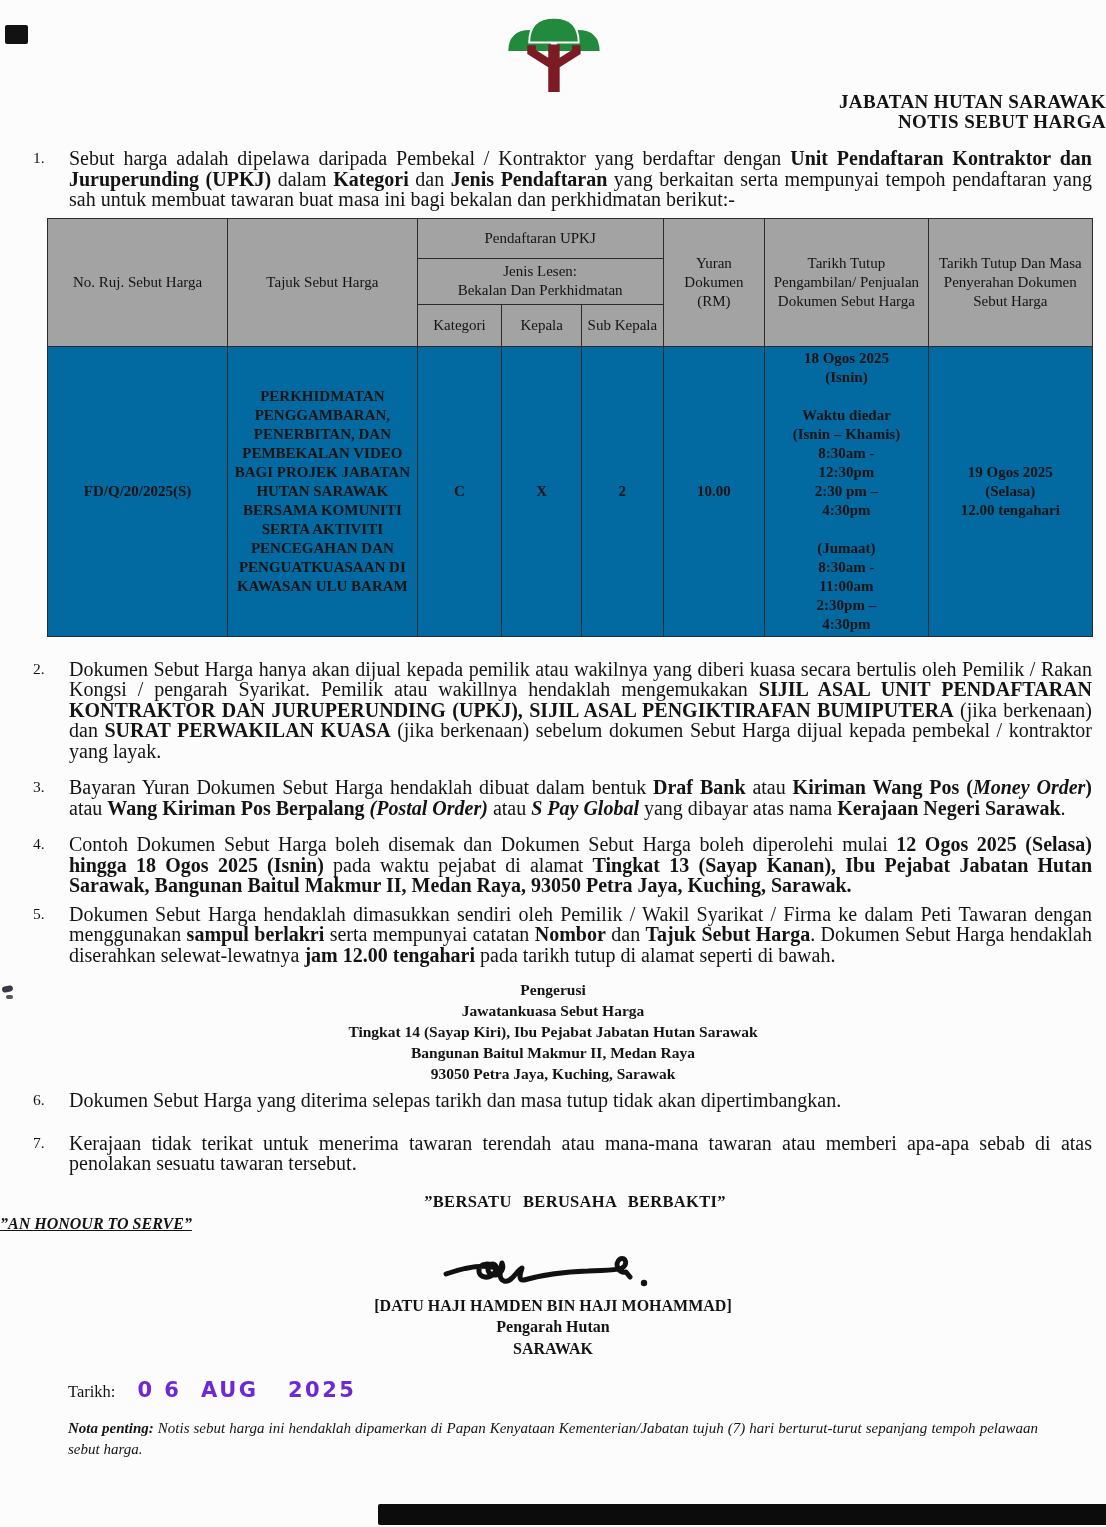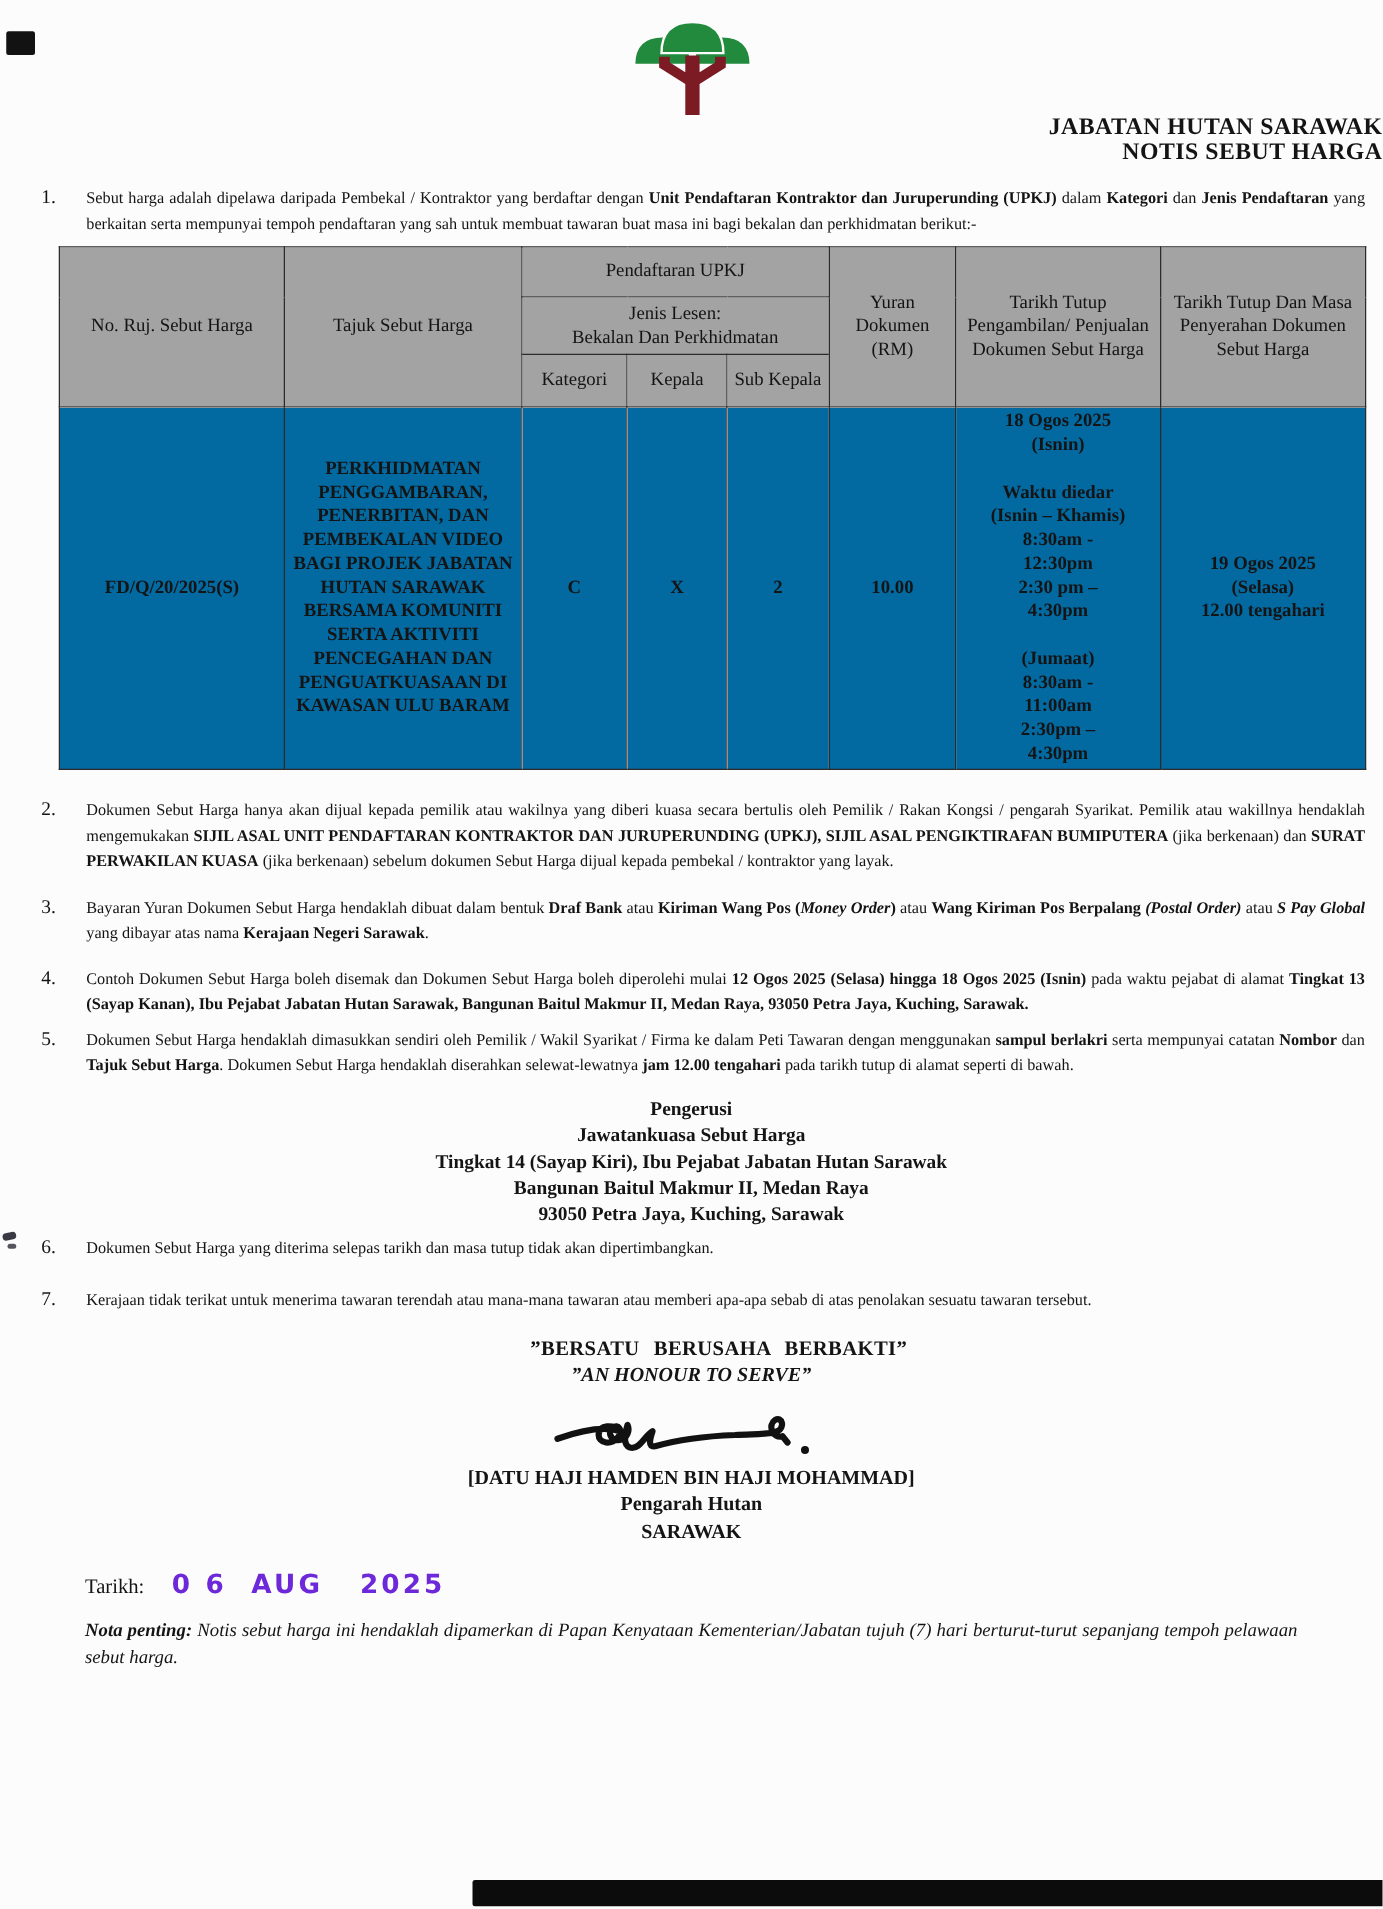--- a/index.html
+++ b/index.html
@@ -9,38 +9,38 @@
     font-family:"Liberation Serif","DejaVu Serif",serif;
     color:#141414;
   }
   .page{position:relative;width:1106px;height:1527px;}
   
   .logo-wrap{padding-top:12px;display:flex;justify-content:center;}
   .doc-title{ text-align:right;font-weight:bold;font-size:19px;line-height:20px;letter-spacing:.4px;}
   
   .item{display:flex;padding-left:33px;padding-right:14px;}
   .item-num{width:36px;flex:0 0 36px;font-size:15.5px;line-height:20.5px;}
-  .item-text{flex:1;font-size:13px;line-height:20.5px;text-align:justify;}
+  .item-text{flex:1;font-size:20px;line-height:20.5px;text-align:justify;}
   
   table.quote{border-collapse:collapse;margin:8px 0 0 47px;table-layout:fixed;width:1046px;}
   table.quote th, table.quote td{
     border:1.6px solid #2b2b2b;font-size:15px;vertical-align:middle;
     text-align:center;padding:2px 4px;overflow:hidden;
   }
   table.quote th{background:#a3a3a3;font-weight:normal;line-height:19px;}
   table.quote td{background:#0369a1;font-weight:bold;line-height:19px;}
   .c-noruj{width:172px;} .c-tajuk{width:181px;} .c-kat{width:81px;}
   .c-kep{width:76px;} .c-sub{width:78px;} .c-yur{width:97px;}
   .c-peng{width:156px;} .c-peny{width:157px;}
   .tajuk-cell{line-height:20px;}
   .peng-cell{line-height:19px;}
   
   .address{ text-align:center;font-weight:bold;font-size:15.5px;line-height:21px;}
   .motto1{text-align:center;font-weight:bold;font-size:16.5px;word-spacing:7px;letter-spacing:.3px;}
-  .motto2{text-align:center;font-weight:bold;font-style:italic;font-size:16px;margin-top:3px;}
+  .motto2{text-align:left;font-weight:bold;font-style:italic;font-size:16px;margin-top:3px;text-decoration:underline;}
   .sig-wrap{display:flex;justify-content:center;margin-top:8px;}
   .signatory{text-align:center;font-weight:bold;font-size:16px;line-height:21.5px;}
   .date-row{margin-left:68px;margin-top:19px;font-size:16.5px;display:flex;align-items:flex-end;}
   .date-stamp{
     margin-left:22px;color:#6d28d9;font-family:"DejaVu Sans","Liberation Sans",sans-serif;
     font-weight:bold;font-size:21px;letter-spacing:2.5px;white-space:pre;
   }
   .note{margin:16px 68px 0 68px;font-size:15px;line-height:21px;font-style:italic;text-align:justify;}
   .note b{font-weight:bold;}
   

